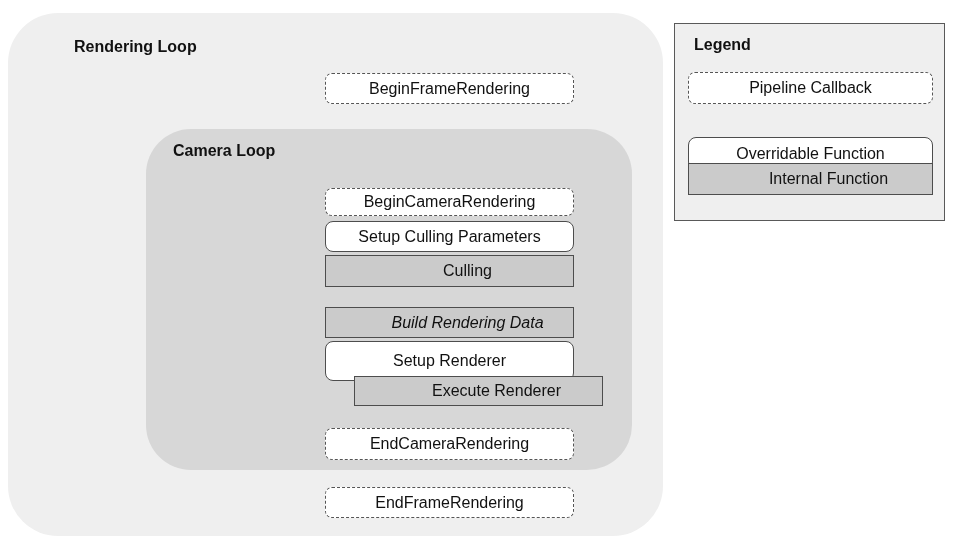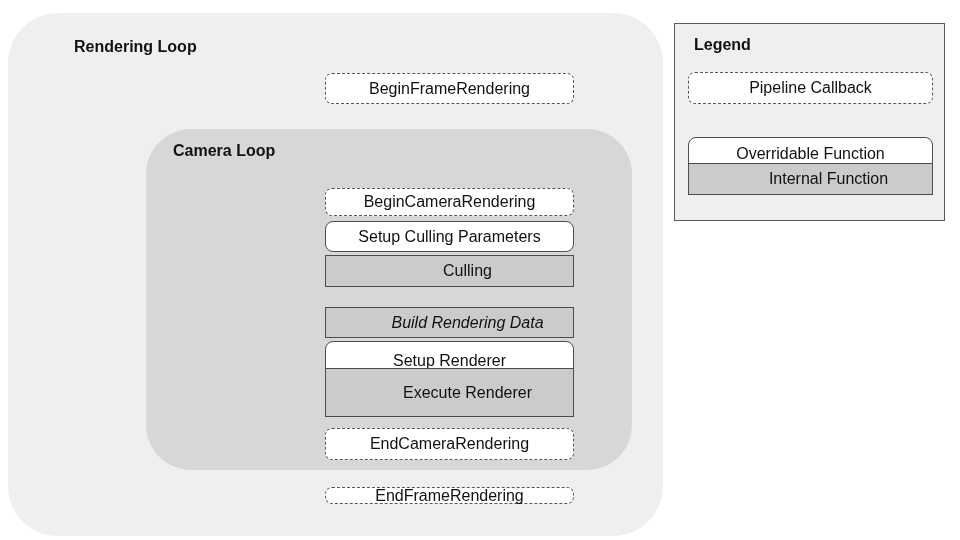--- a/index.html
+++ b/index.html
@@ -101,25 +101,25 @@
   <div class="box callback" style="top:172px; height:28px;margin-top:16px;">BeginCameraRendering</div>
 
   <div class="box internal" style="top:255px; height:32px;">Culling</div>
 
   <div class="box overridable" style="top:221px; height:31px;">Setup Culling Parameters</div>
 
   <div class="box internal" style="top:307px; height:31px;font-style:italic;">Build Rendering Data</div>
 
   <div class="box overridable" style="top:341px; height:40px;">Setup Renderer</div>
 
-  <div class="box internal" style="top:368px; height:49px;">Execute Renderer</div>
+  <div class="box internal" style="top:376px; height:30px;margin-left:29px;">Execute Renderer</div>
 
   <div class="box callback" style="top:428px; height:32px;">EndCameraRendering</div>
 
-  <div class="box callback" style="top:487px; height:17px;">EndFrameRendering</div>
+  <div class="box callback" style="top:487px; height:31px;">EndFrameRendering</div>
 
   <div class="legend-panel"></div>
   <div class="loop-title" style="left:694px; top:36px;">Legend</div>
 
   <div class="box callback legend-box" style="top:72px; height:32px;">Pipeline Callback</div>
 
   <div class="box overridable legend-box" style="top:101px; height:33px;margin-top:36px;">Overridable Function</div>
 
   <div class="box internal legend-box" style="top:163px; height:32px;">Internal Function</div>
 

